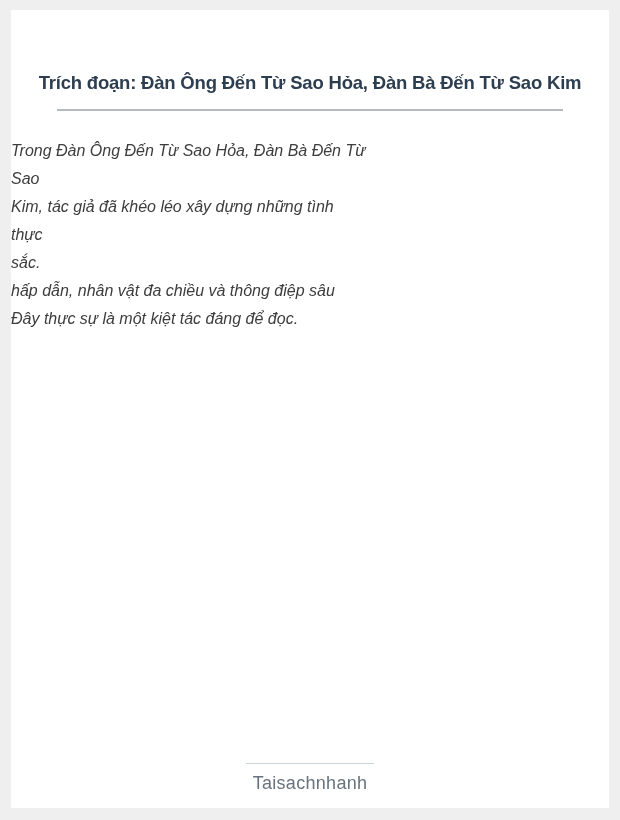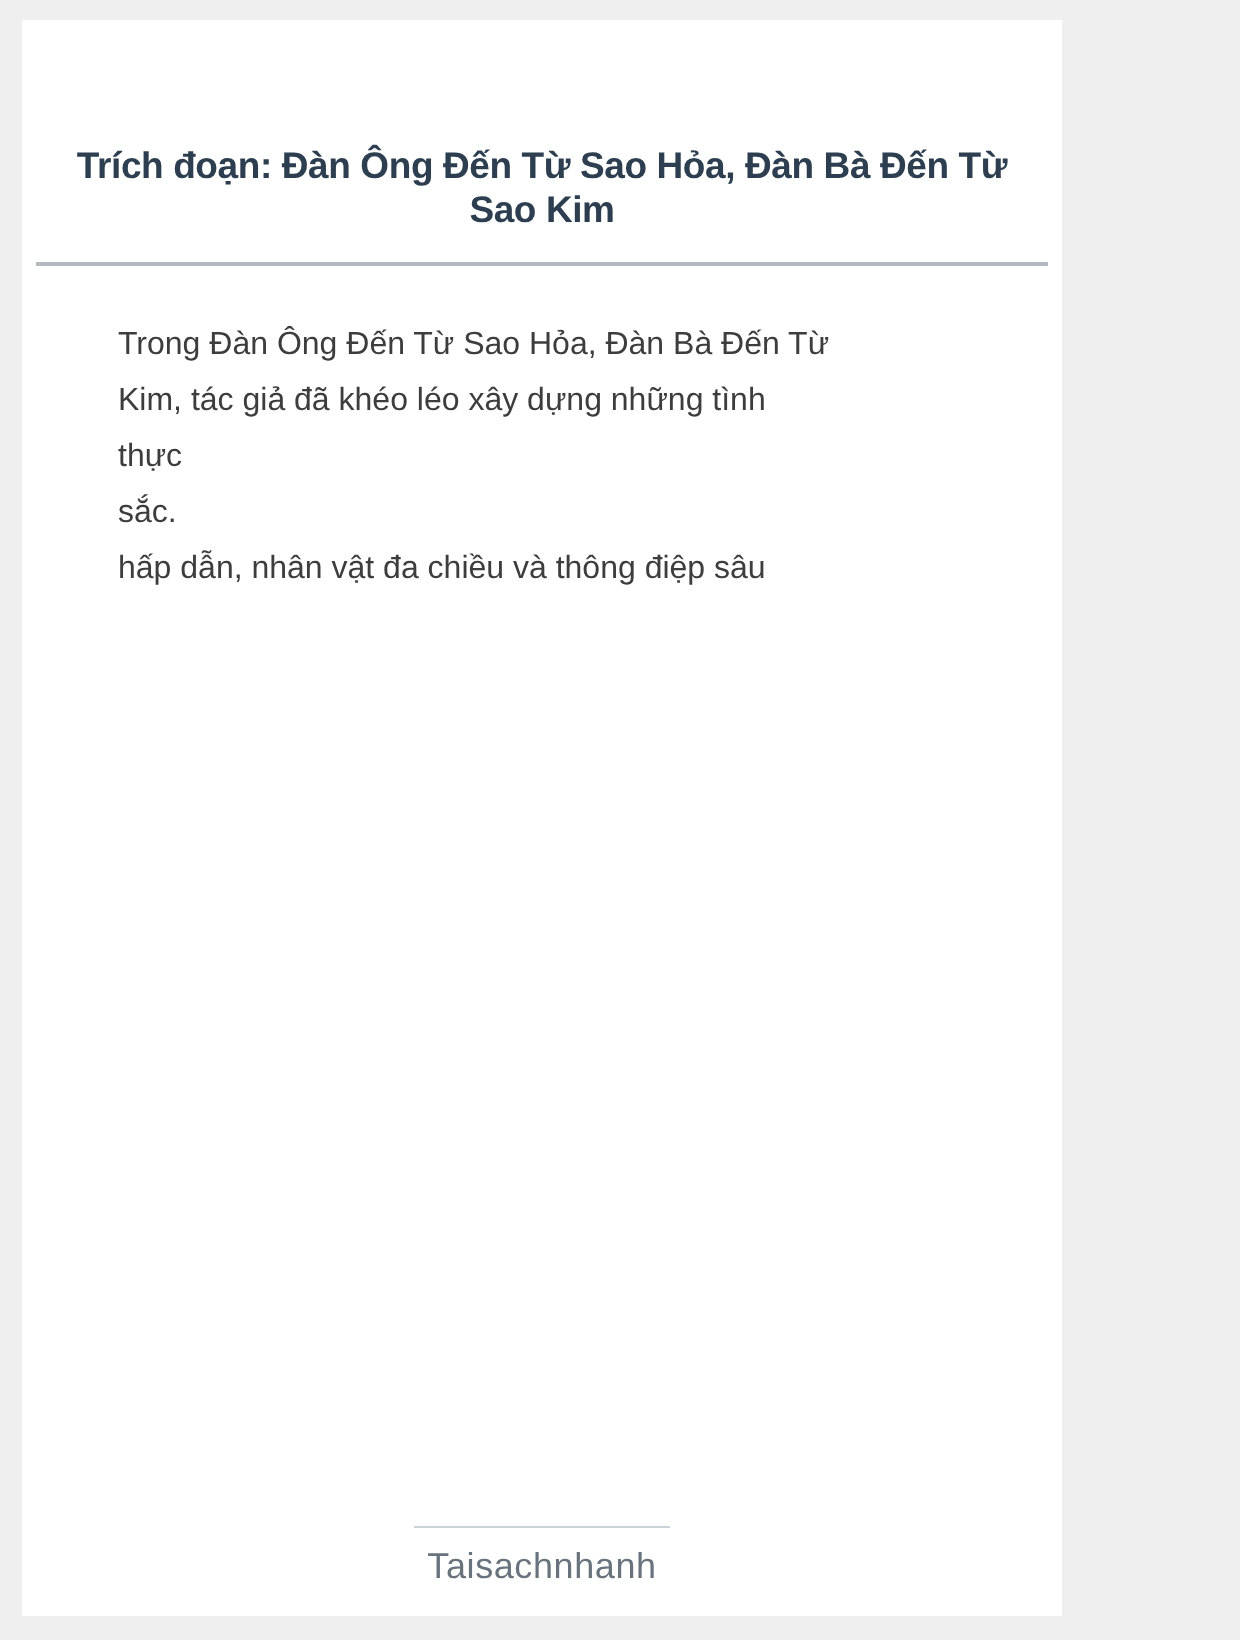--- a/index.html
+++ b/index.html
@@ -11,21 +11,21 @@
     height: 820px;
     background: #efefef;
     overflow: hidden;
     position: relative;
     font-family: "Liberation Sans", "DejaVu Sans", sans-serif;
   }
   .card {
     position: absolute;
     left: 11px;
     top: 10px;
-    width: 520px;
+    width: 598px;
     height: 798px;
     background: #ffffff;
   }
   .header {
     padding-top: 62px;
     text-align: center;
   }
   .page-title {
     margin: 0 18px;
     font-size: 18.5px;
@@ -36,26 +36,26 @@
   }
   .title-divider {
     width: 506px;
     height: 2px;
     background: #b4babe;
     border: none;
     margin: 15px auto 0 auto;
   }
   .excerpt {
     margin-top: 26px;
-    padding-left: 48px;
     padding-right: 48px;
     font-size: 16px;
     line-height: 28px;
     color: #3d3d3d;
     text-align: left;
+    font-style: italic;
   }
   .excerpt-line {
     white-space: nowrap;
   }
   .footer {
     position: absolute;
     bottom: 14px;
     left: 0;
     width: 100%;
     text-align: center;
@@ -78,24 +78,26 @@
 
 <div class="card">
 
   <div class="header">
     <h1 class="page-title">Trích đoạn: Đàn Ông Đến Từ Sao Hỏa, Đàn Bà Đến Từ Sao Kim</h1>
     <hr class="title-divider">
   </div>
 
   <div class="excerpt">
     <div class="excerpt-line">Trong Đàn Ông Đến Từ Sao Hỏa, Đàn Bà Đến Từ</div>
+    <div class="excerpt-line">Sao</div>
     <div class="excerpt-line">Kim, tác giả đã khéo léo xây dựng những tình</div>
     <div class="excerpt-line">thực</div>
     <div class="excerpt-line">sắc.</div>
     <div class="excerpt-line">hấp dẫn, nhân vật đa chiều và thông điệp sâu</div>
+    <div class="excerpt-line">Đây thực sự là một kiệt tác đáng để đọc.</div>
   </div>
 
   <div class="footer">
     <hr class="footer-divider">
     <div class="brand">Taisachnhanh</div>
   </div>
 
 </div>
 
 </body></html>

